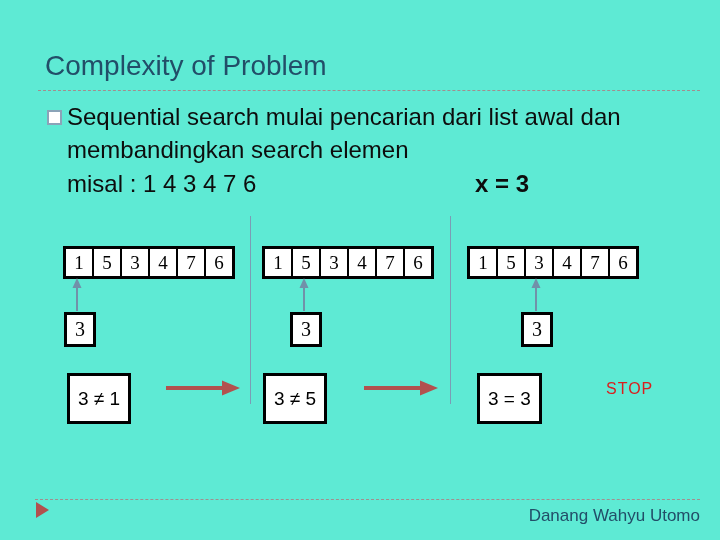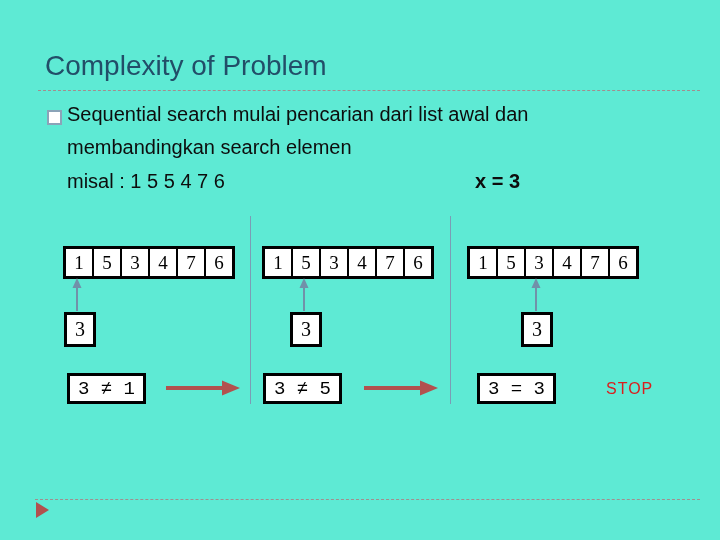--- a/index.html
+++ b/index.html
@@ -12,21 +12,21 @@
     font-size:28px; font-weight:400; color:#224e68; white-space:nowrap;
   }
   .title-rule {
     position:absolute; left:38px; top:90px; width:662px; height:0;
     border-top:1px dashed #a18e8e;
   }
   .bullet-square {
     position:absolute; left:47px; top:110px; width:11px; height:11px;
     border:2px solid #8ba3b8; background:#fff;
   }
-  .body-line { position:absolute; color:#0d0d0d; font-size:20px; white-space:nowrap; }
+  .body-line { position:absolute; color:#0d0d0d; font-size:24px; white-space:nowrap; }
   .line1 { left:67px; top:103px; }
   .line2 { left:67px; top:136px; }
   .misal { left:67px; top:170px; }
   .xval  { left:475px; top:170px;font-weight:bold; }
 
   .array {
     position:absolute; top:246px; display:flex; border:2px solid #000; background:#fff;
   }
   .arr-1 { left:63px; } .arr-2 { left:262px; } .arr-3 { left:467px; }
   .cell {
@@ -39,22 +39,22 @@
 
   .key-box {
     position:absolute; top:312px; width:26px; height:29px; border:3px solid #000;
     display:flex; align-items:center; justify-content:center;
     font-family:"Liberation Serif", serif; font-size:20px; color:#000; background:#fff;
   }
   .kb-1 { left:64px; } .kb-2 { left:290px; } .kb-3 { left:521px; }
 
   .cmp-box {
     position:absolute; top:373px; height:25px; border:3px solid #000;
-    display:flex; align-items:center; justify-content:center; padding:0 8px;
-    font-family:Liberation Mono, monospace; font-size:19px; color:#000;
+    display:flex; align-items:center; justify-content:center; padding:10px 8px;
+    font-family:Liberation Sans, sans-serif; font-size:19px; color:#000;
     white-space:nowrap; background:#fff;
   }
   .cb-1 { left:67px; } .cb-2 { left:263px; } .cb-3 { left:477px; }
 
   .next-arrow { position:absolute; top:379px; }
   .na-1 { left:164px; } .na-2 { left:362px; }
 
   .separator {
     position:absolute; top:216px; width:1px; height:188px; background:#7b9cb5;
   }
@@ -82,21 +82,21 @@
 <body>
 
 <div class="slide">
 
   <h1 class="title">Complexity of Problem</h1>
   <div class="title-rule"></div>
 
   <div class="bullet-square"></div>
   <div class="body-line line1">Sequential search mulai pencarian dari list awal dan</div>
   <div class="body-line line2">membandingkan search elemen</div>
-  <div class="body-line misal">misal : 1 5 5 4 7 6</div>
+  <div class="body-line misal">misal : 1 4 3 4 7 6</div>
   <div class="body-line xval">x = 3</div>
 
   <div class="array arr-1">
     <span class="cell">1</span>
     <span class="cell">5</span>
     <span class="cell">3</span>
     <span class="cell">4</span>
     <span class="cell">7</span>
     <span class="cell">6</span>
   </div>
@@ -145,14 +145,15 @@
   <svg class="up-arrow ua-3" width="16" height="36" viewBox="0 0 16 36">
     <line x1="8" y1="34" x2="8" y2="10" stroke="#7191a9" stroke-width="2"></line>
     <polygon points="8,1 3.5,11 12.5,11" fill="#7191a9"></polygon>
   </svg>
   <div class="key-box kb-3">3</div>
   <div class="cmp-box cb-3">3 = 3</div>
   <div class="stop">STOP</div>
 
   <div class="footer-rule"></div>
   <div class="footer-triangle"></div>
+  <div class="author">Danang Wahyu Utomo</div>
 
 </div>
 
 </body></html>

